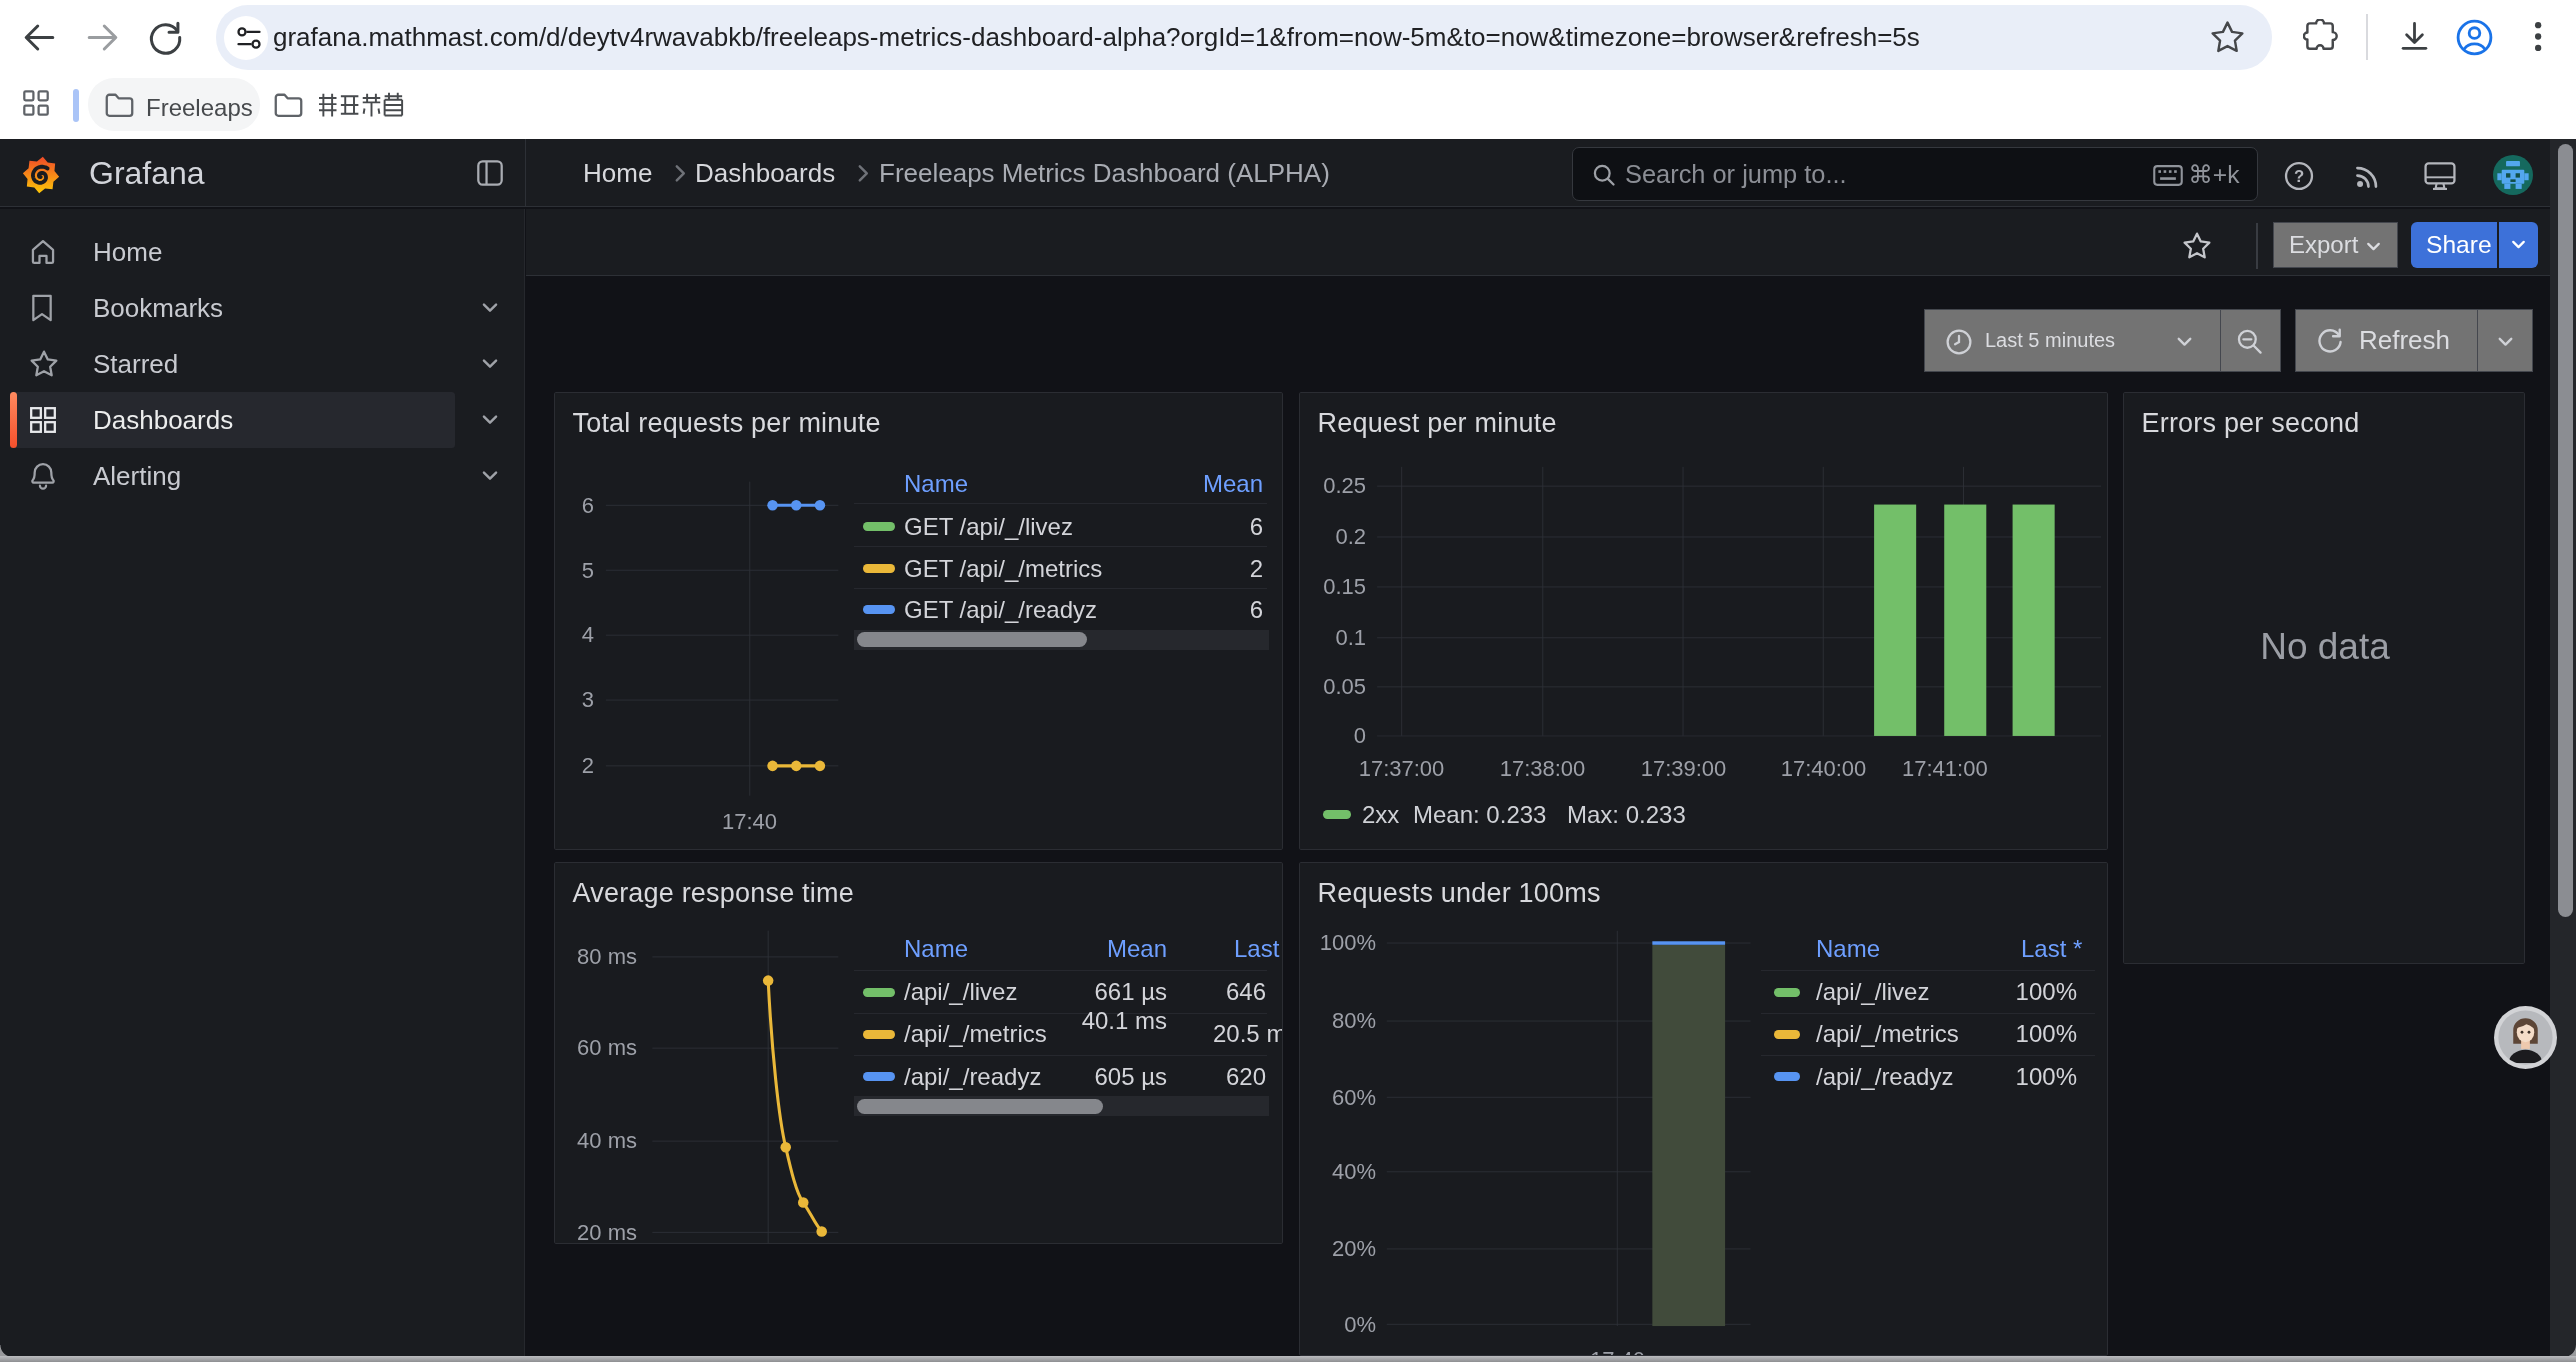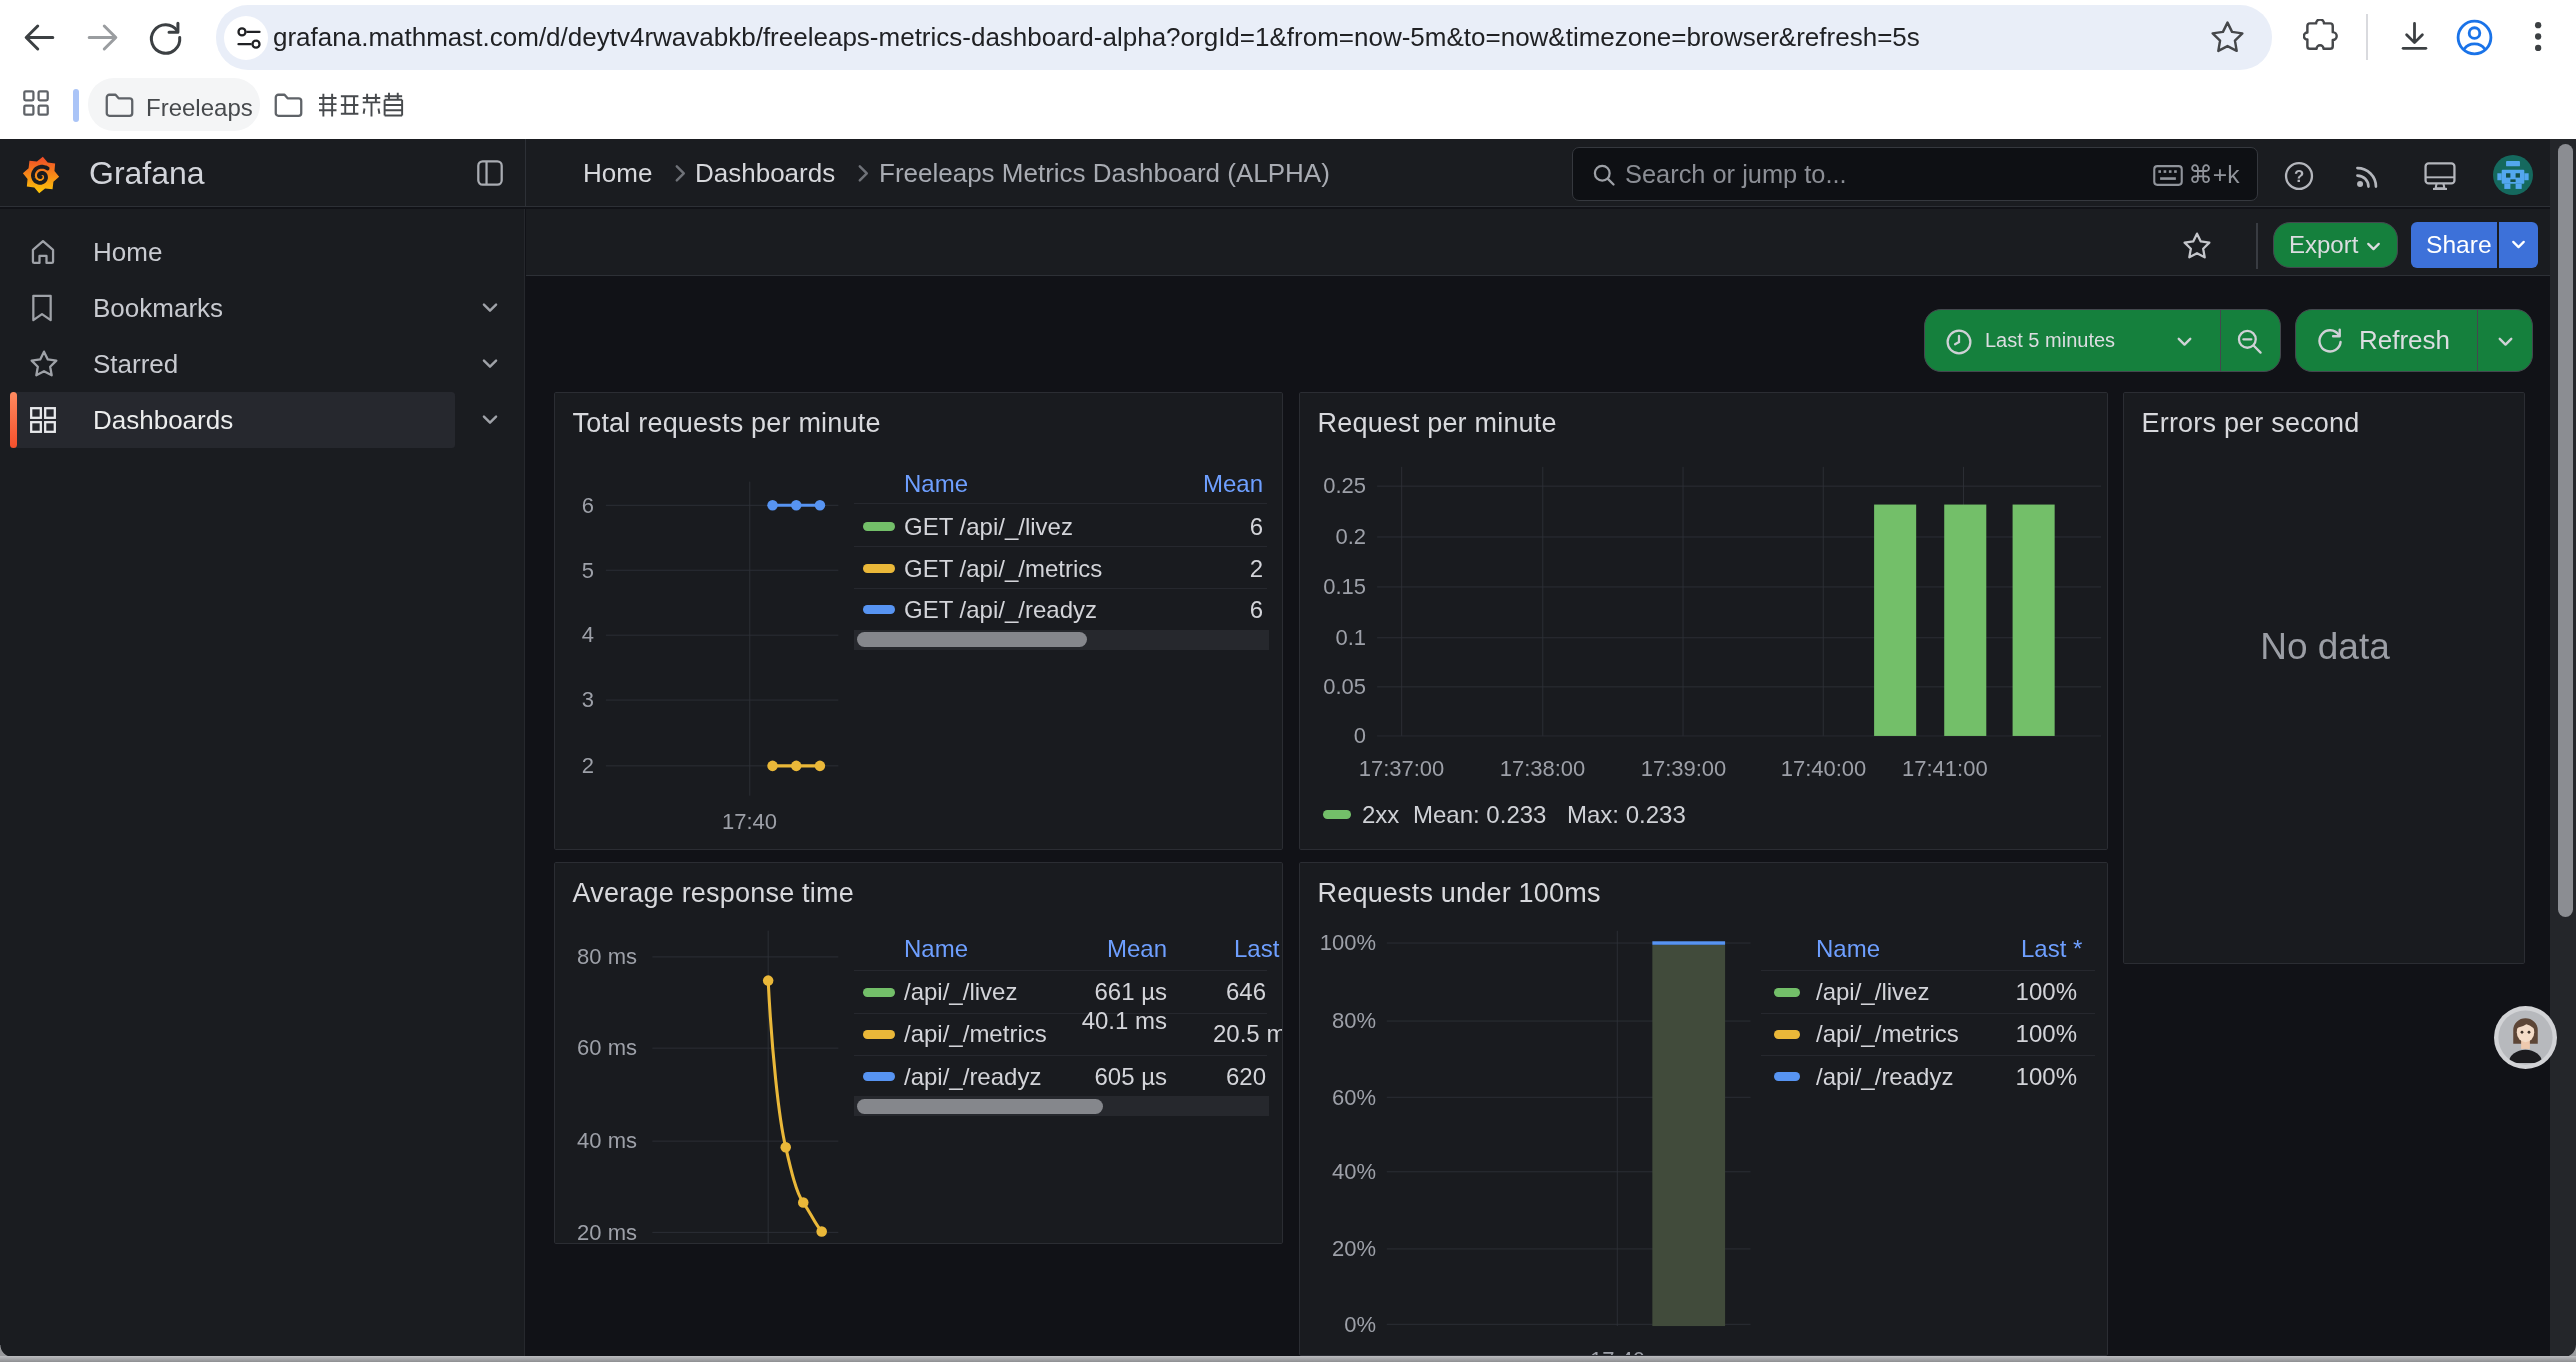--- a/index.html
+++ b/index.html
@@ -30,21 +30,21 @@
   #searchbox .kbd { position:absolute; right:28px; top:0; height:53px; line-height:53px; font-size:24.6px; color:#90949b; }
 
   .navitem { position:absolute; left:0; width:525px; height:56px; }
   .navitem .lbl { position:absolute; left:93px; top:50%; transform:translateY(-50%); font-size:26px; color:#c8cad0; }
   .nicon { position:absolute; left:29px; top:50%; transform:translateY(-50%); }
   .nchev { position:absolute; left:477px; top:50%; transform:translateY(-50%); }
   #activebg { position:absolute; left:9.6px; top:0; width:445px; height:56px; background:#26282e; border-radius:3.5px; }
   #activebar { position:absolute; left:9.6px; top:0; width:7px; height:56px; border-radius:3.5px; background:linear-gradient(180deg,#ff8a5f 0%,#f4502c 100%); }
 
   
-  .btn { position:absolute; border:0.9px solid #44474e; border-radius:17px; background:#15803d; }
+  .btn { position:absolute; border:0.9px solid #44474e; border-radius:0; background:#737373; }
   .btntext { position:absolute; font-weight:500; color:#dcdde1; white-space:nowrap; }
 
   
   .panel { position:absolute; background:#191b1f; border:0.9px solid #2b2d33; border-radius:1.8px; overflow:hidden; }
   .ptitle { position:absolute; left:17.5px; top:15px; font-size:27px; font-weight:500; color:#d8d9dd; letter-spacing:0.2px; }
   .axlbl { position:absolute; font-size:22px; color:#9da0a8; line-height:35px; height:35px; white-space:nowrap; }
   .legh { position:absolute; font-size:24px; font-weight:500; color:#6e9fff; white-space:nowrap; line-height:35px; height:35px; }
   .legt { position:absolute; font-size:24px; color:#d3d4d9; white-space:nowrap; line-height:35px; height:35px; }
   .legsep { position:absolute; height:0.9px; background:#26282e; }
   .swatch { position:absolute; height:8.8px; border-radius:4.4px; width:28px; }
@@ -172,20 +172,30 @@
       <div class="navitem" style="top:183px">
         <svg class="nicon" width="28" height="28" viewBox="0 0 32 32">
           <g fill="none" stroke="#e8e9ec" stroke-width="2.6">
             <rect x="2.5" y="2.5" width="11" height="11"></rect>
             <rect x="18.5" y="2.5" width="11" height="11"></rect>
             <rect x="2.5" y="18.5" width="11" height="11"></rect>
             <rect x="18.5" y="18.5" width="11" height="11"></rect>
           </g>
         </svg>
         <div class="lbl" style="color:#eceded">Dashboards</div>
+        <svg class="nchev" width="26" height="26" viewBox="0 0 30 30">
+            <path d="M8 11 l7 7 7-7" fill="none" stroke="#9fa2a8" stroke-width="2.8" stroke-linecap="round" stroke-linejoin="round"></path>
+          </svg>
+      </div>
+      <div class="navitem" style="top:239px">
+        <svg class="nicon" width="28" height="30" viewBox="0 0 32 34">
+          <path d="M16 3.5 a9.5 9.5 0 0 1 9.5 9.5 c0 6.5 2.3 8.8 2.3 8.8 a1.6 1.6 0 0 1 -1.2 2.7 H5.4 a1.6 1.6 0 0 1 -1.2 -2.7 c0 0 2.3 -2.3 2.3 -8.8 A9.5 9.5 0 0 1 16 3.5 Z" fill="none" stroke="#9fa2a8" stroke-width="2.6" stroke-linejoin="round"></path>
+          <path d="M12.5 28 a3.5 3.5 0 0 0 7 0" fill="none" stroke="#9fa2a8" stroke-width="2.6" stroke-linecap="round"></path>
+        </svg>
+        <div class="lbl">Alerting</div>
         <svg class="nchev" width="26" height="26" viewBox="0 0 30 30">
             <path d="M8 11 l7 7 7-7" fill="none" stroke="#9fa2a8" stroke-width="2.8" stroke-linecap="round" stroke-linejoin="round"></path>
           </svg>
       </div>
     </div>
 
     <div id="toolbar2">
       <svg class="abs" style="left:1656px;top:22px" width="30" height="30" viewBox="0 0 34 34">
         <path d="M17 3 l4.3 8.8 9.7 1.4 -7 6.9 1.7 9.7 -8.7 -4.6 -8.7 4.6 1.7 -9.7 -7 -6.9 9.7 -1.4 Z" fill="none" stroke="#c4c6cb" stroke-width="2.6" stroke-linejoin="round"></path>
       </svg>

